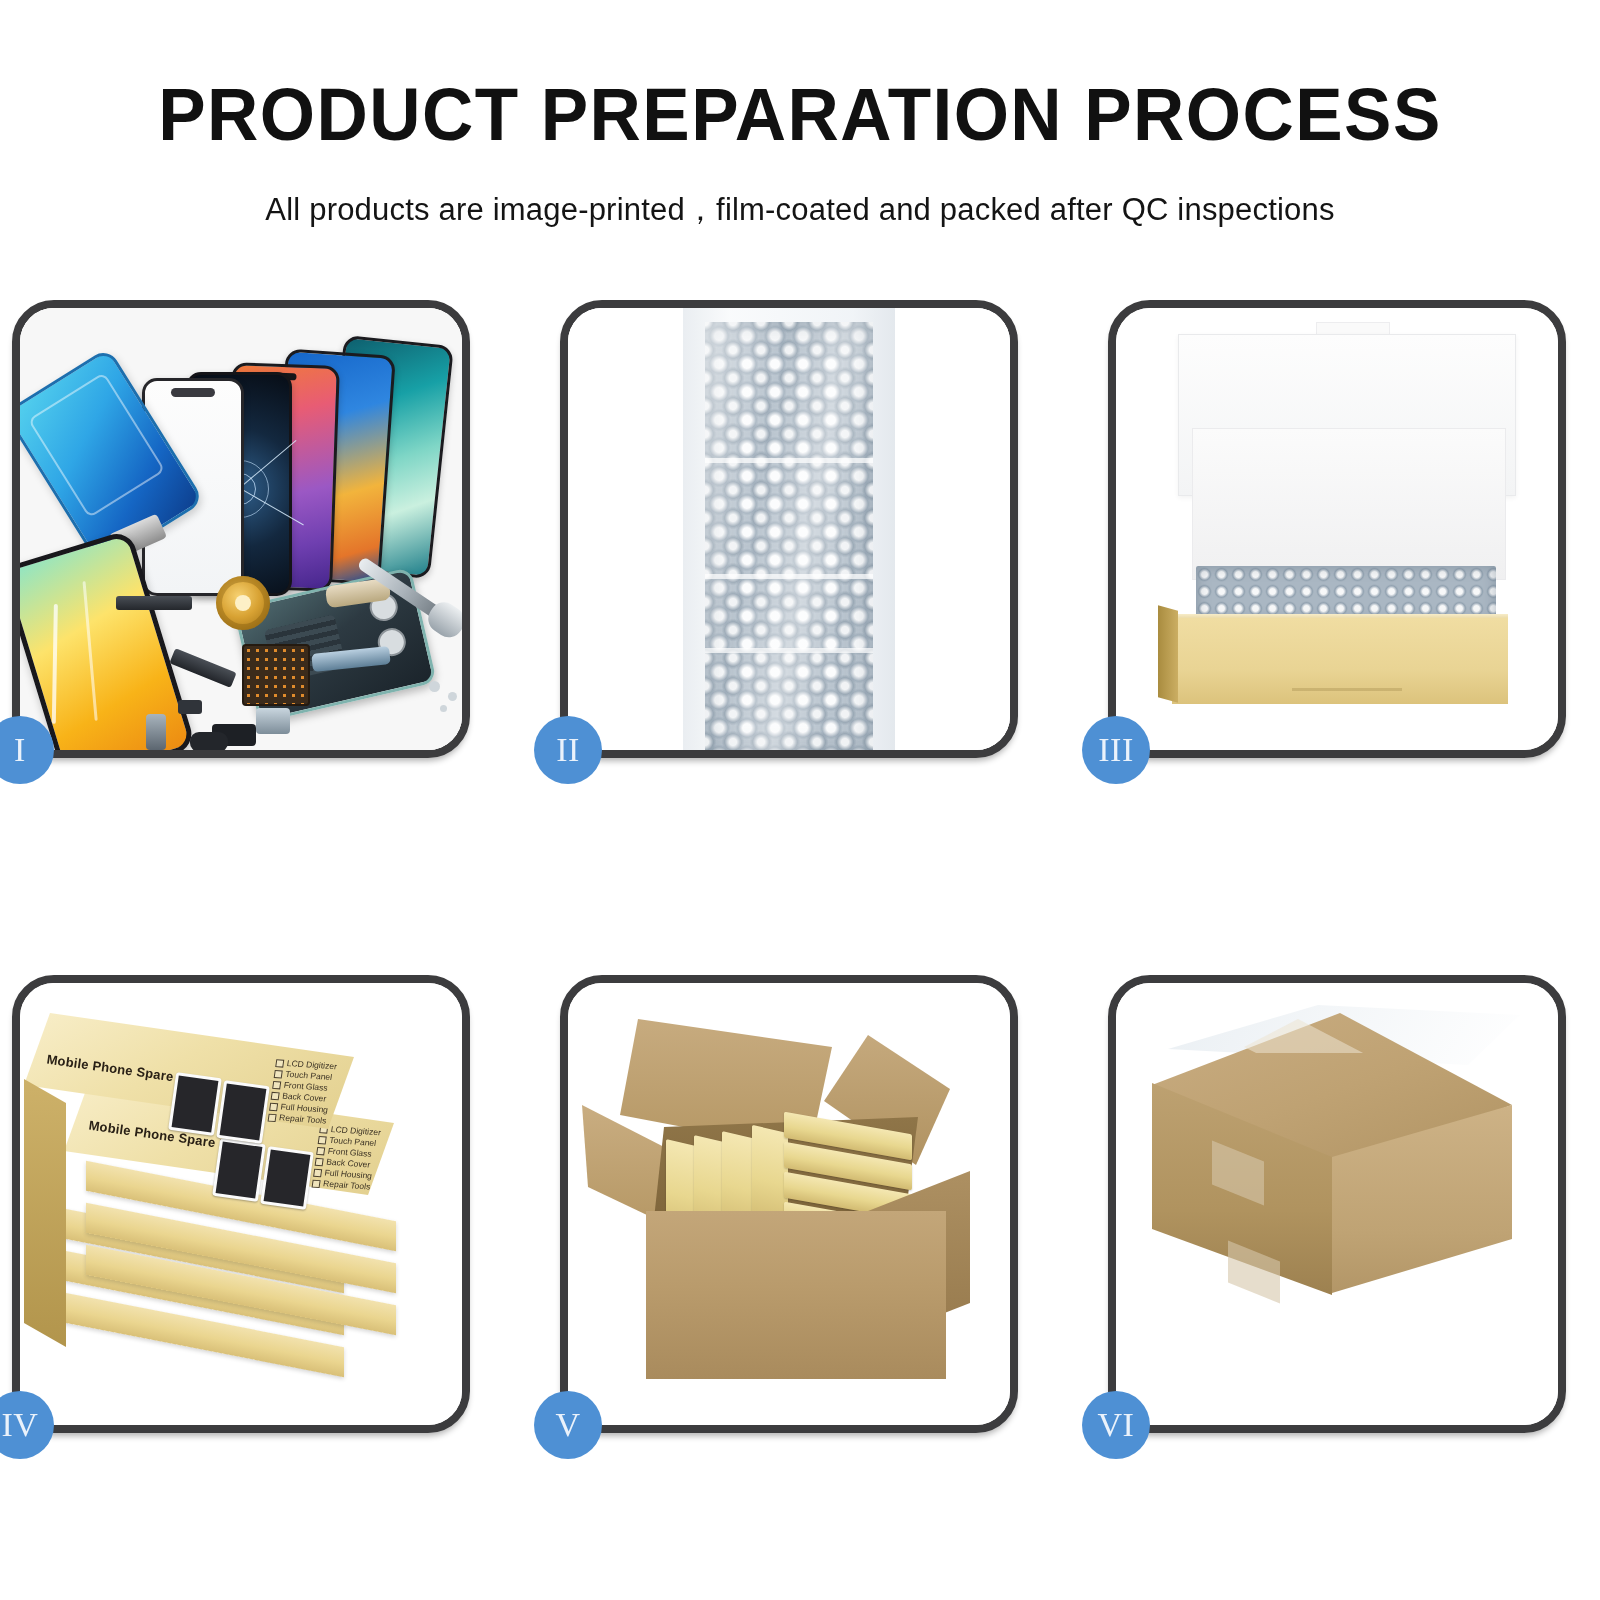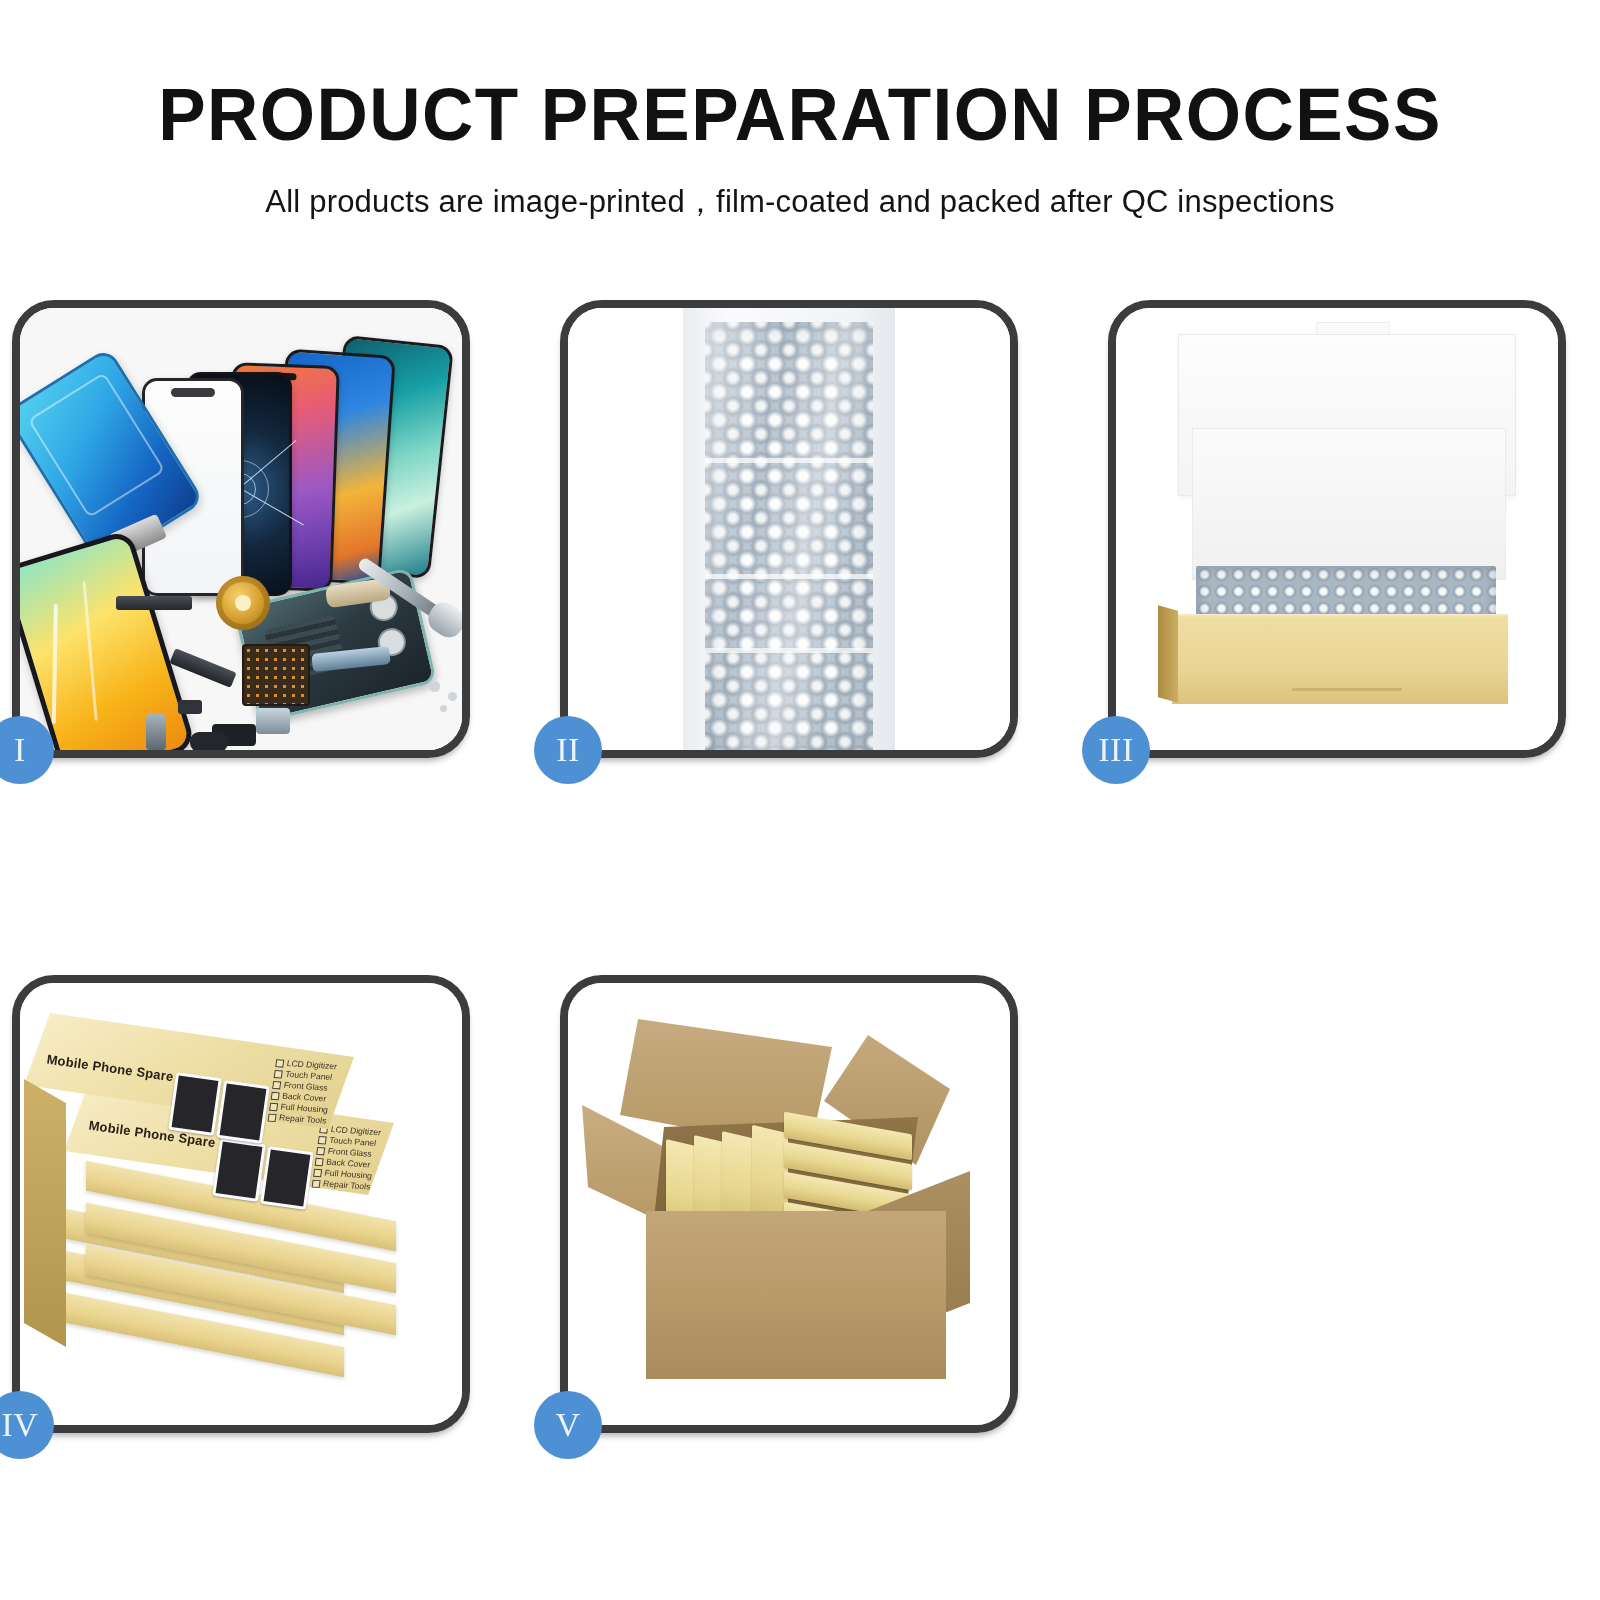--- a/index.html
+++ b/index.html
@@ -18,21 +18,21 @@
     padding-top:76px;
     font-size:74px;
     line-height:78px;
     font-weight:700;
     letter-spacing:1.5px;
     color:#111111;
     transform:scaleX(0.96);
     white-space:nowrap;
   }
   .subtitle{
-    margin:8px;
+    margin:16px;
     padding-top:22px;
     font-size:31px;
     line-height:36px;
     font-weight:400;
     color:#141414;
     letter-spacing:0.2px;
     white-space:nowrap;
   }
 
   
@@ -441,14 +441,26 @@
       <div class="gfill" style="left:216px;top:170px;width:128px;height:26px;transform:skewY(10deg);"></div>
       <div class="gfill" style="left:216px;top:200px;width:128px;height:26px;transform:skewY(10deg);"></div>
       <div class="gfill" style="left:216px;top:230px;width:128px;height:24px;transform:skewY(10deg);"></div>
 
       <div class="k-body-r"></div>
       <div class="k-body"></div>
     </div>
     <div class="badge">V</div>
   </div>
 
+  <div class="panel p6">
+    <div class="clip">
+      <div class="s-shadow"></div>
+      <div class="s-top"></div>
+      <div class="s-tape"></div>
+      <div class="s-front"></div>
+      <div class="s-right"></div>
+      <div class="s-tape2"></div>
+      <div class="s-tape3"></div>
+    </div>
+    <div class="badge">VI</div>
+  </div>
 
 </div>
 
 </body></html>

